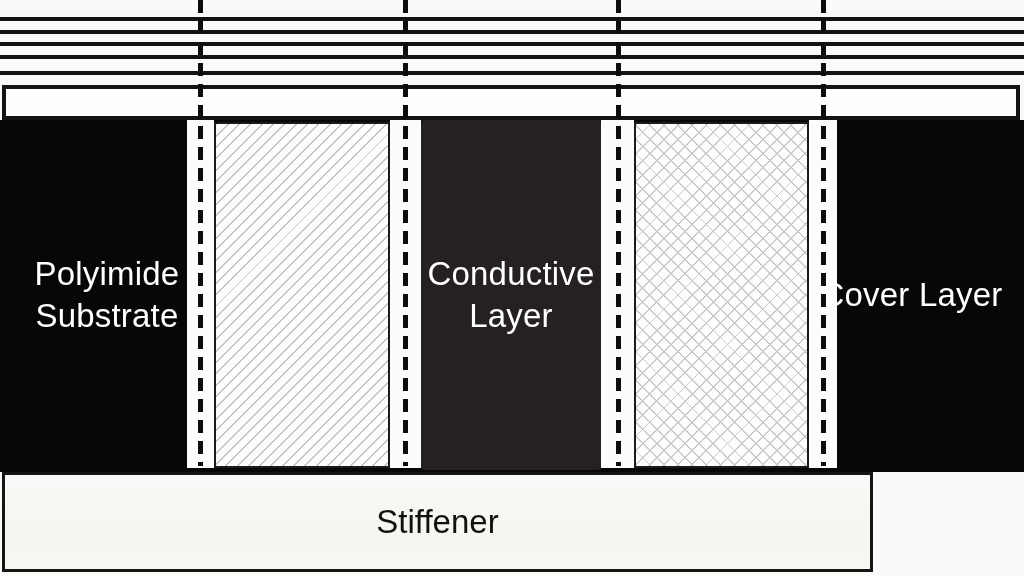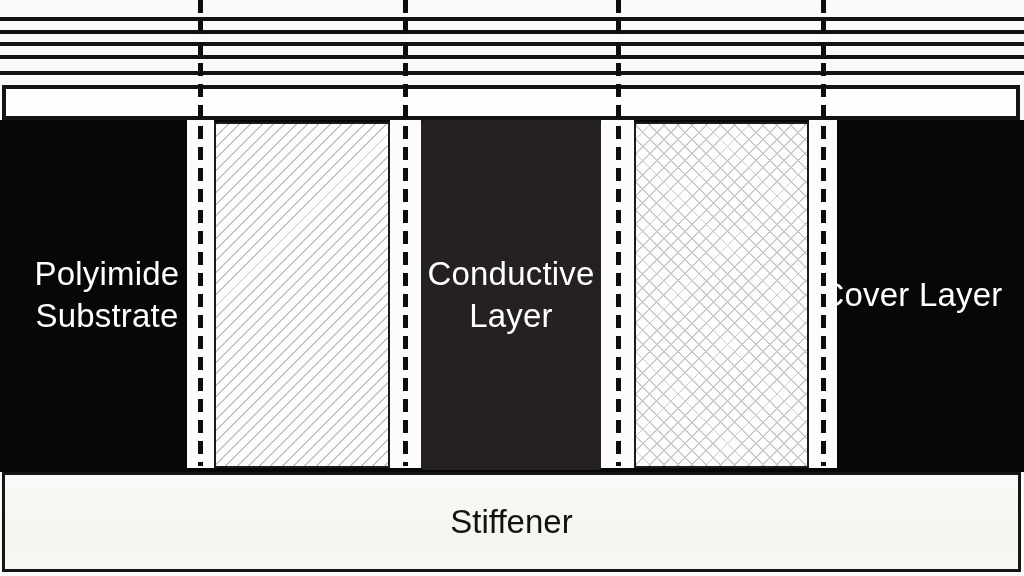--- a/index.html
+++ b/index.html
@@ -52,21 +52,21 @@
   .vdash{
     position:absolute;top:0;width:5px;height:466px;
     background:repeating-linear-gradient(to bottom,#0d0d0d 0 13px,transparent 13px 21px);
   }
   .vdash.d1{left:198px;}
   .vdash.d2{left:403px;}
   .vdash.d3{left:616px;}
   .vdash.d4{left:821px;}
   
   .stiffener{
-    position:absolute;left:2px;top:472px;width:1019px;height:100px;
+    position:absolute;left:2px;top:472px;width:871px;height:100px;
     box-sizing:border-box;border:3px solid #161514;
     background:linear-gradient(180deg,#faf9f7 0%,#f6f5f2 60%,#f8f7f4 100%);
     display:flex;align-items:center;justify-content:center;
     color:#121110;font-size:33px;
   }
 </style>
 </head>
 <body>
 
 <div class="stage">

